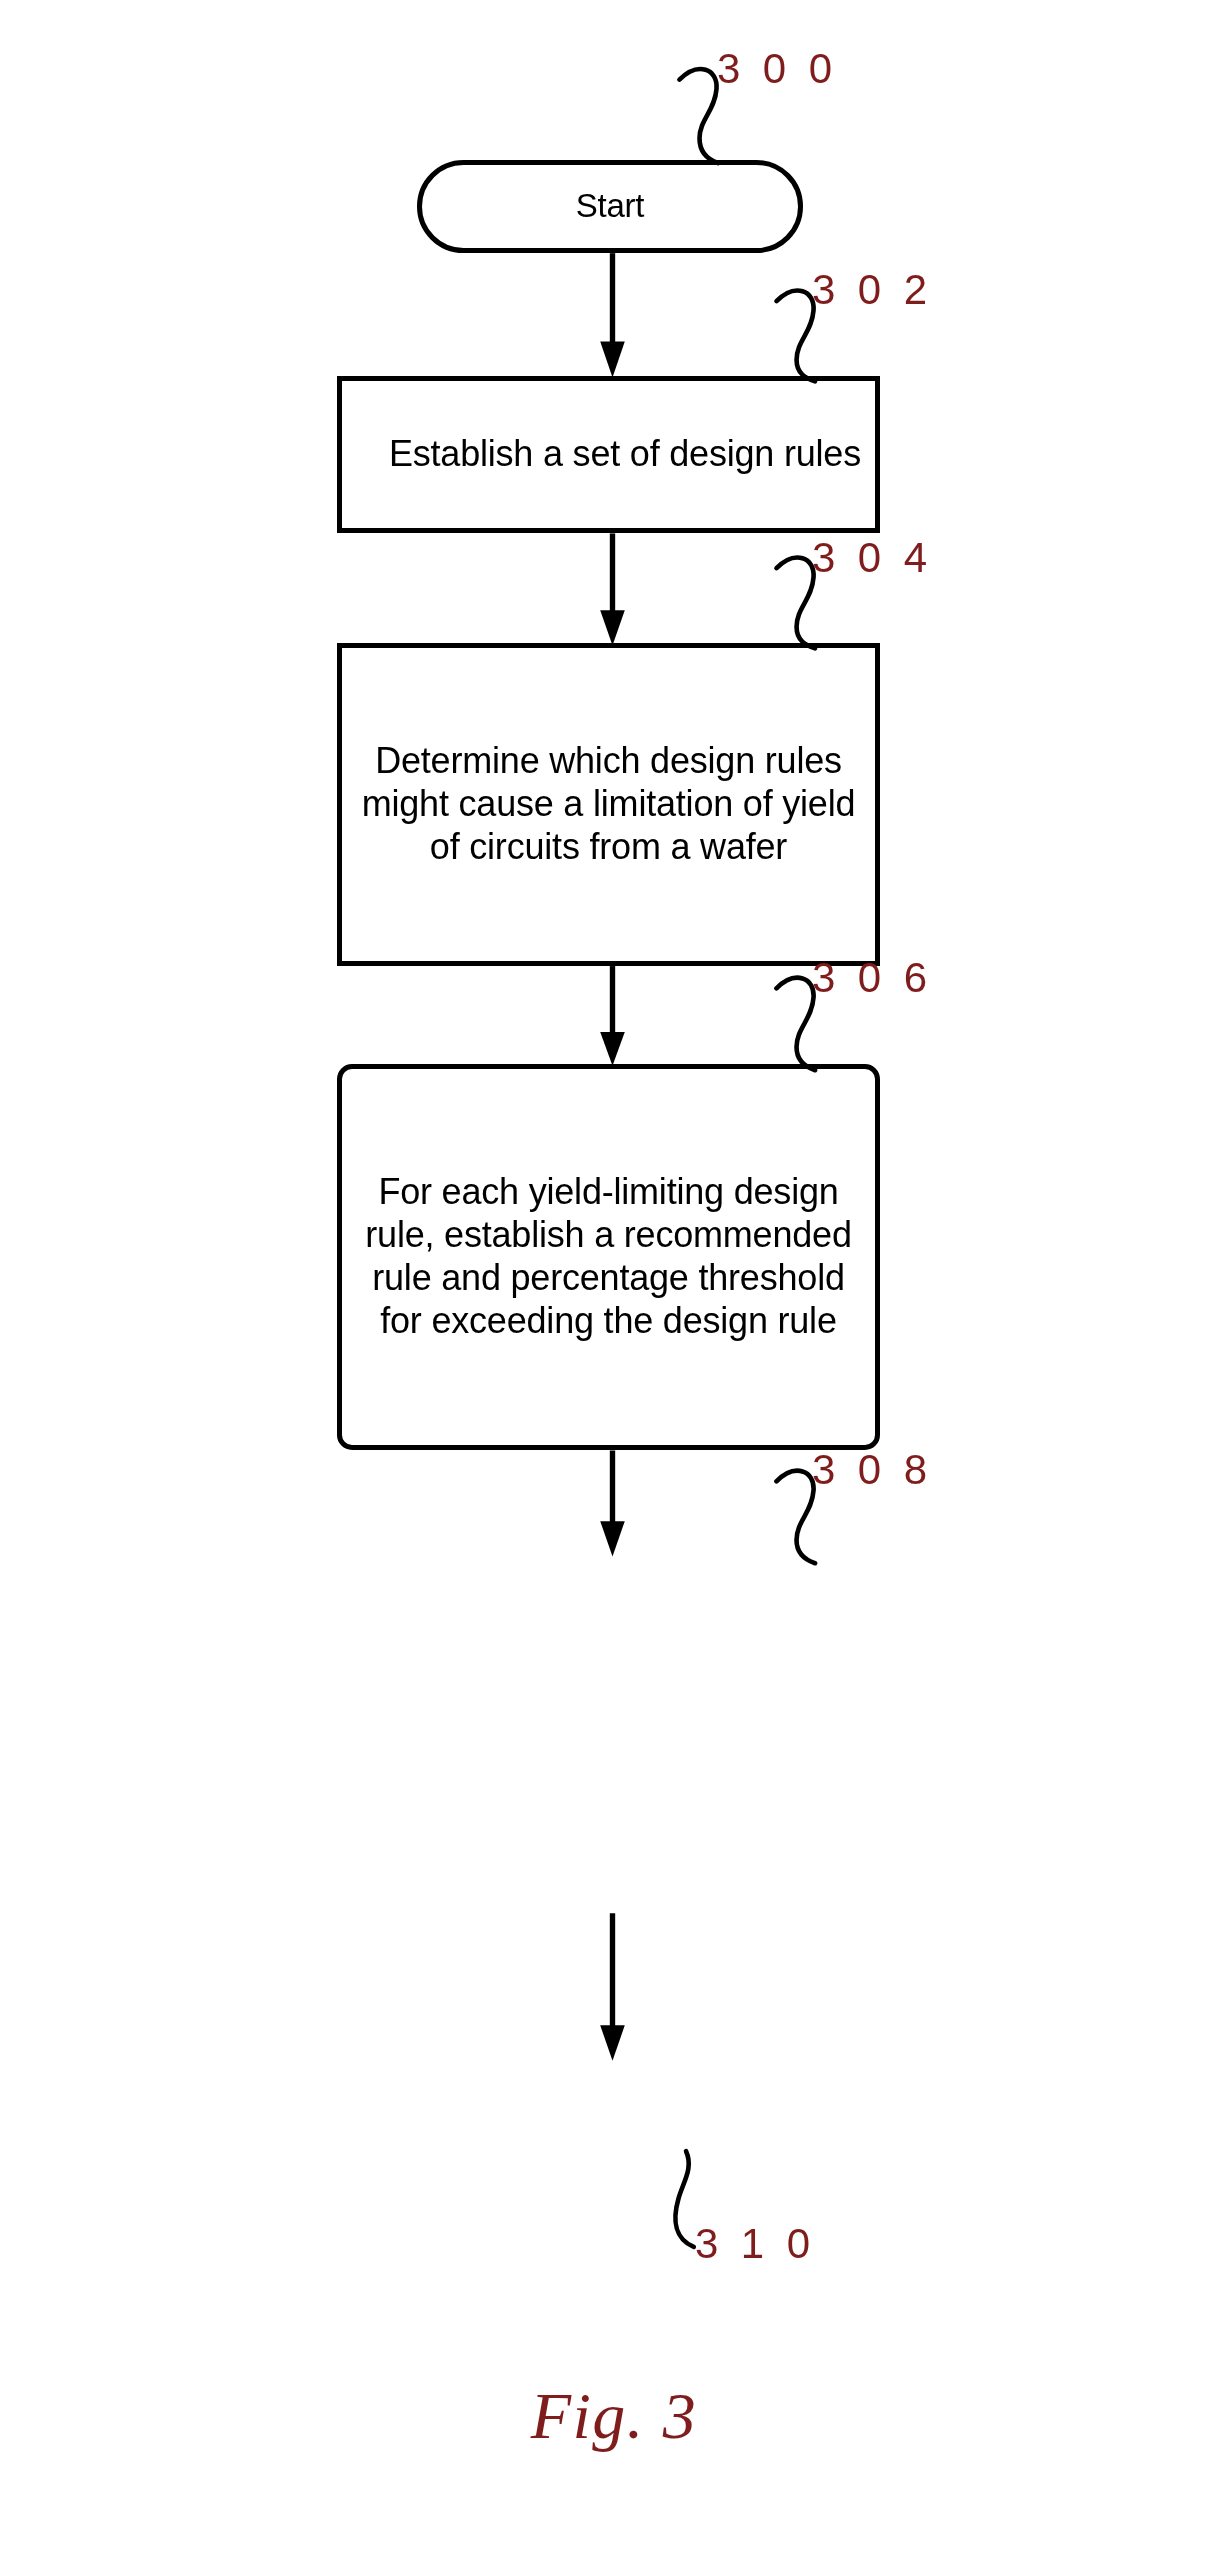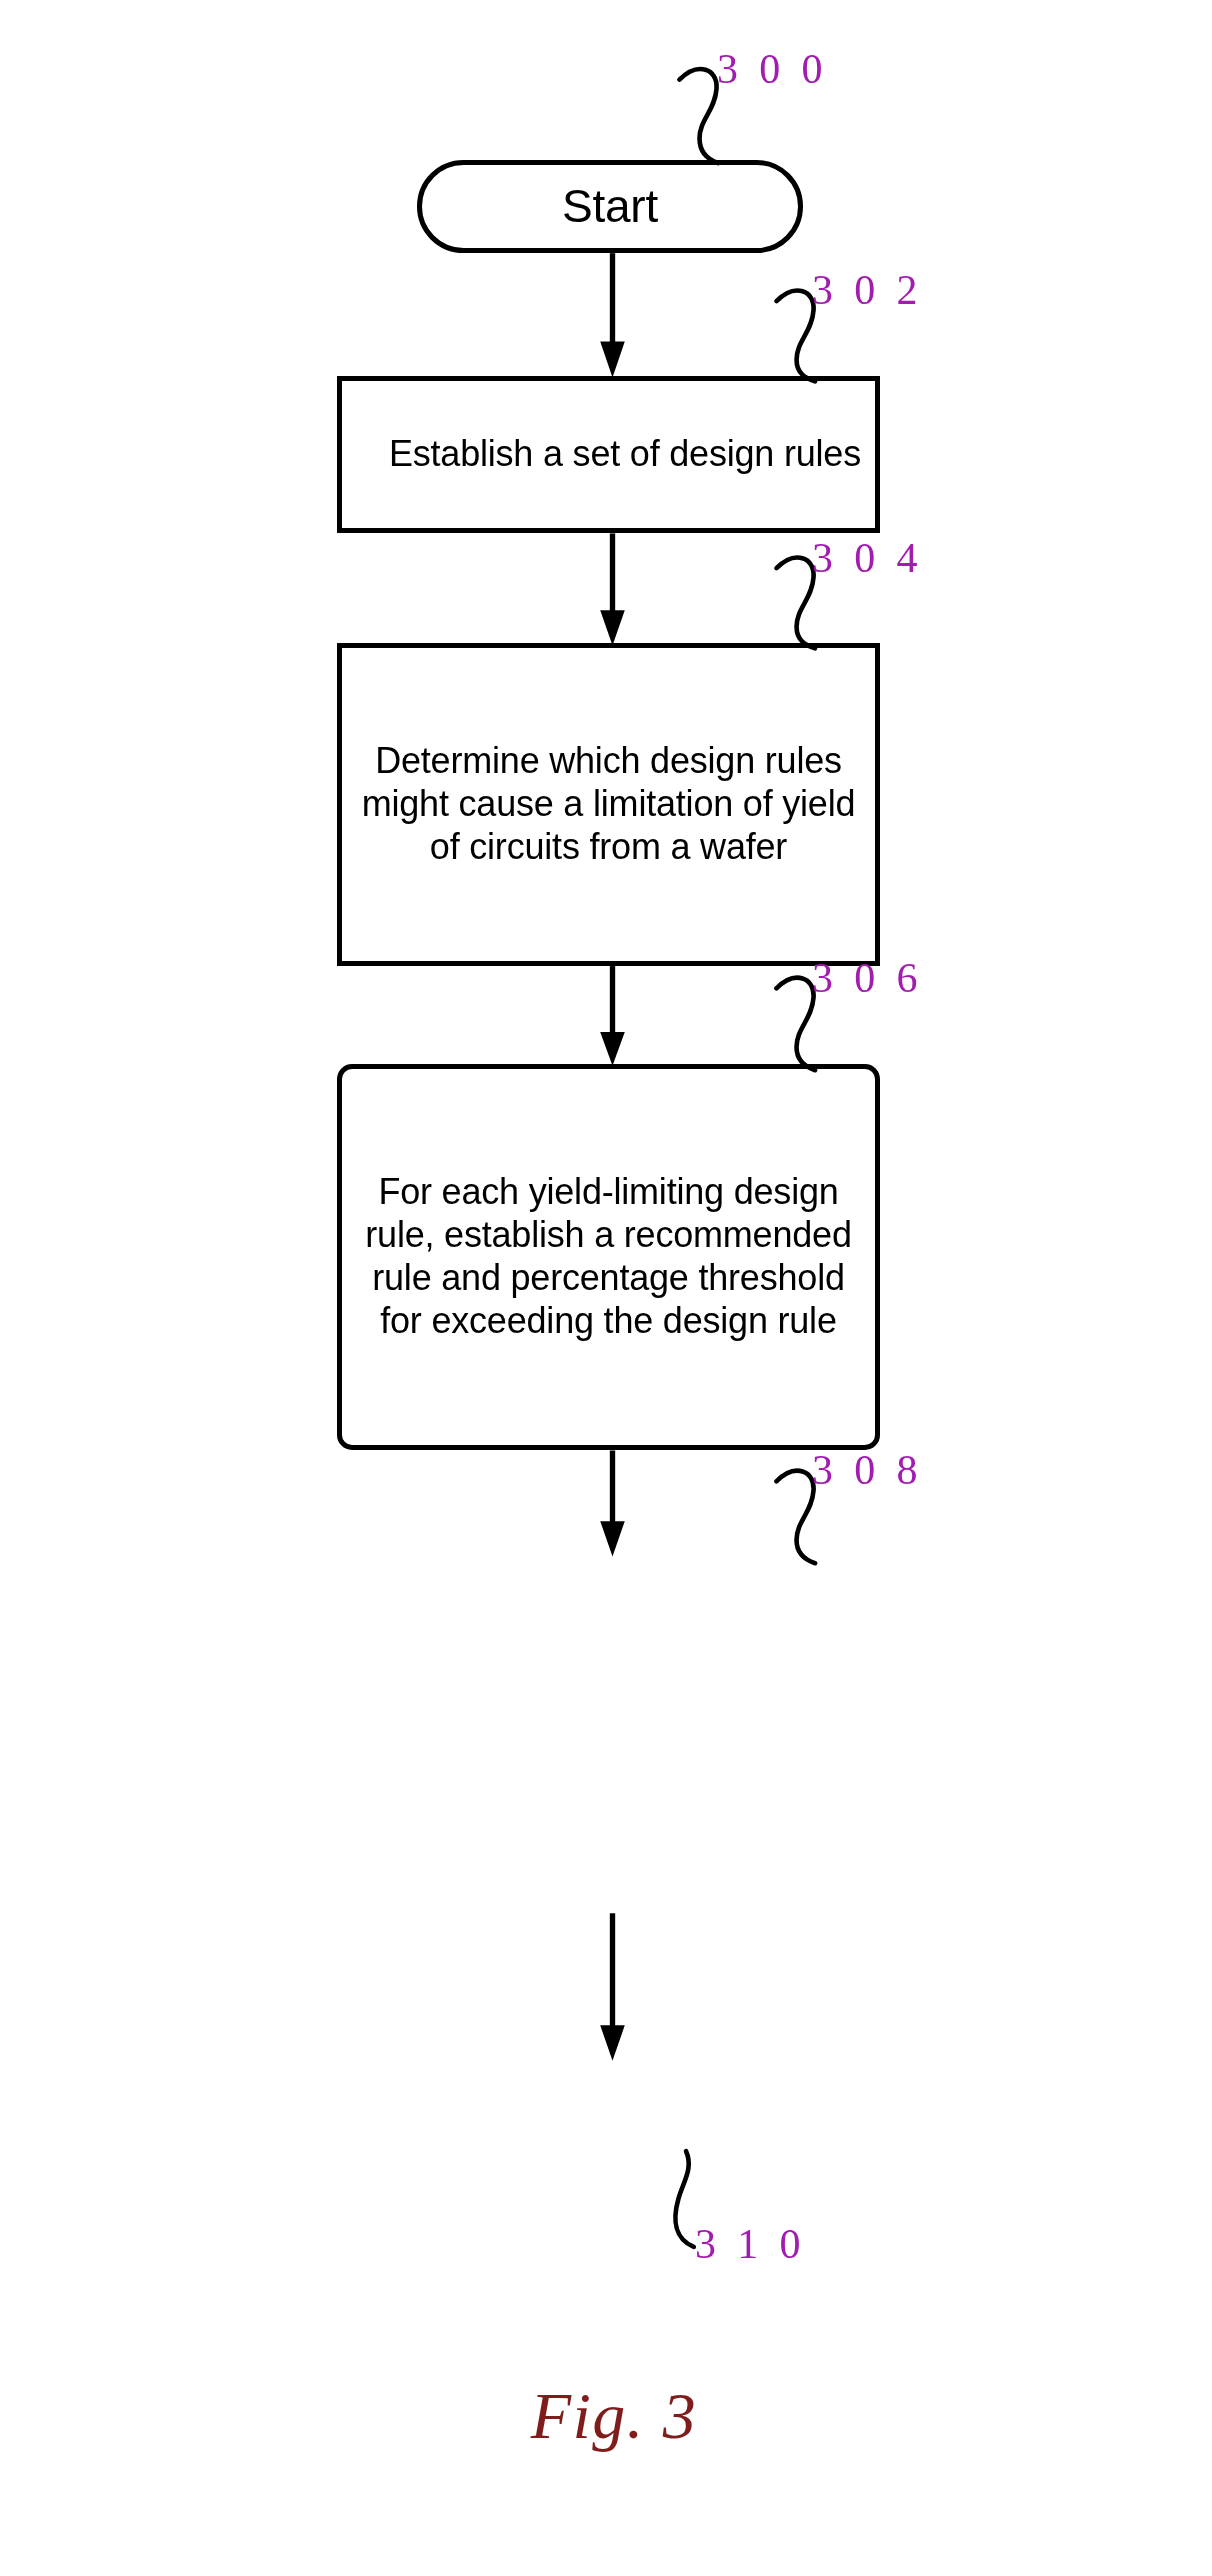--- a/index.html
+++ b/index.html
@@ -26,42 +26,42 @@
     background: #ffffff;
     display: flex;
     align-items: center;
     justify-content: center;
     text-align: center;
     color: #000000;
   }
   .terminator {
     border: 5.4px solid #000000;
     border-radius: 54px;
-    font-size: 46px;
+    font-size: 33px;
     line-height: 1.05;
   }
   .process {
     border: 5.4px solid #000000;
     border-radius: 0;
     font-size: 36px;
     line-height: 1.19;
     padding: 4.6px 14px;
   }
   .process .txt, .terminator .txt {
     display: block;
     width: 100%;
     letter-spacing: -0.2px;
   }
   .ref-label {
     position: absolute;
     font-size: 42px;
     letter-spacing: 5.4px;
-    color: #a21caf;
+    color: #7f1d1d;
     white-space: nowrap;
-    font-family: Liberation Serif, serif;
+    font-family: Liberation Sans, sans-serif;
   }
   .leader {
     position: absolute;
     pointer-events: none;
   }
   .arrow-svg {
     position: absolute;
     pointer-events: none;
   }
   .fig-caption {

